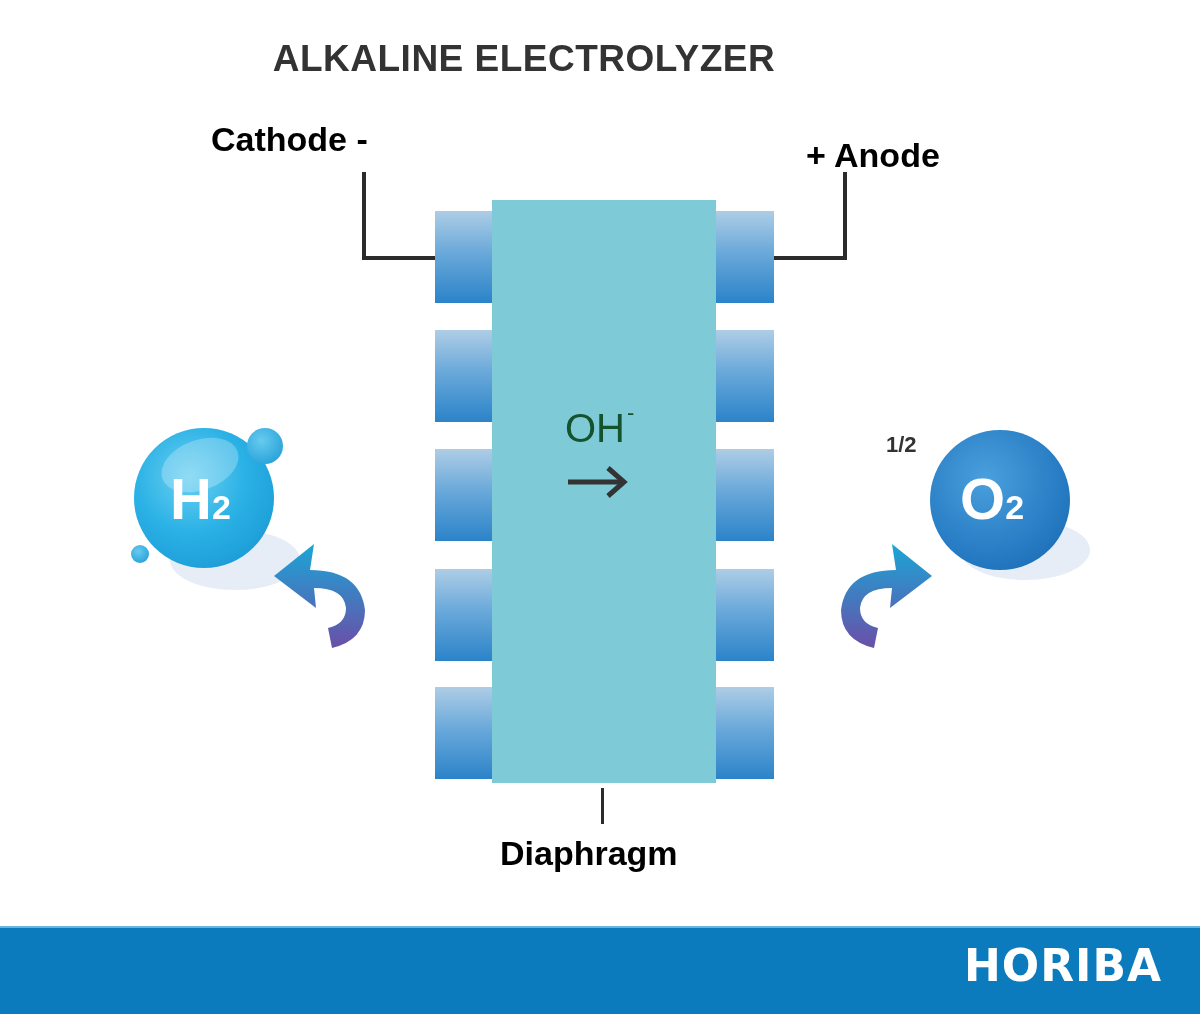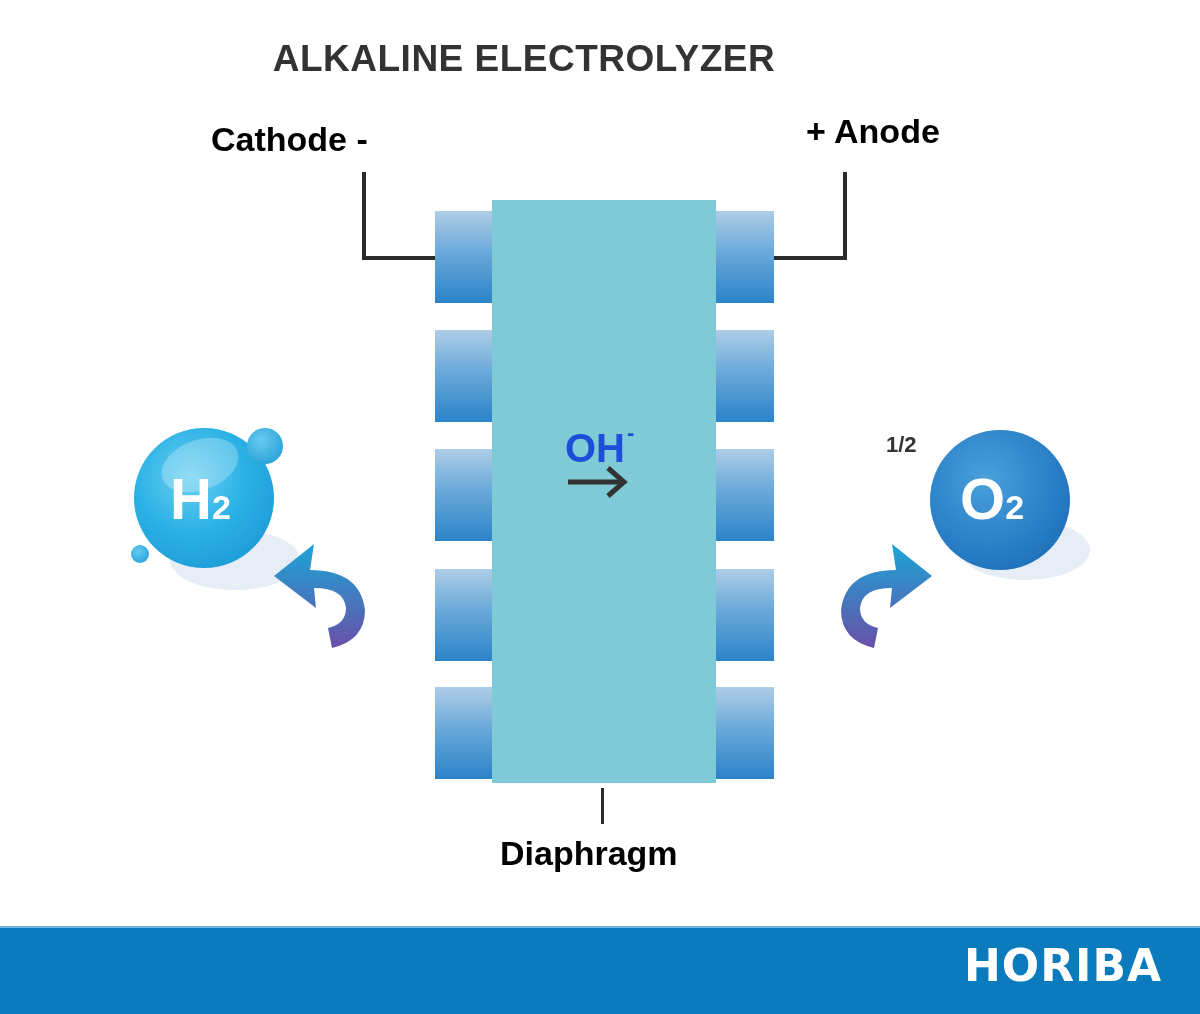--- a/index.html
+++ b/index.html
@@ -9,33 +9,33 @@
       font-family: "Liberation Sans", sans-serif;
       color: #333333;
     }
     .abs { position: absolute; }
     .title {
       left: 0; width: 1048px; top: 38px; text-align: center;
       font-size: 37px; font-weight: bold; letter-spacing: 0.5px; color: #333333;
     }
     .label { font-size: 34px; font-weight: bold; color: #000000; white-space: nowrap; }
     .cathode-label { left: 211px; top: 120px; }
-    .anode-label { left: 806px; top: 112px; }
+    .anode-label { left: 806px; top: 136px; }
     .diaphragm-label { left: 500px; top: 834px; text-align: center; }
     .wire { background: #2b2b2b; }
     .membrane {
       left: 492px; top: 200px; width: 224px; height: 583px;
       background: #7ecad7;
     }
     .plate {
       width: 58px; height: 92px;
       background: linear-gradient(to bottom, #aecde6 0%, #6aa9da 45%, #2b83c9 100%);
     }
     .oh-text {
-      left: 565px; top: 420px; font-size: 40px; font-weight: bold; color: #1d4ed8;
+      left: 565px; top: 400px; font-size: 40px; font-weight: normal; color: #14532d;
     }
     .oh-sup { font-size: 22px; vertical-align: 22px; margin-left: 2px; }
     .oh-arrow { left: 566px; top: 464px; }
     .bubble { border-radius: 50%; }
     .h2-bubble {
       left: 134px; top: 428px; width: 140px; height: 140px;
       background: radial-gradient(circle at 40% 35%, #6cd0f2 0%, #2ab1e5 45%, #1590cf 100%);
     }
     .h2-shine {
       left: 160px; top: 440px; width: 80px; height: 50px; border-radius: 50%;

